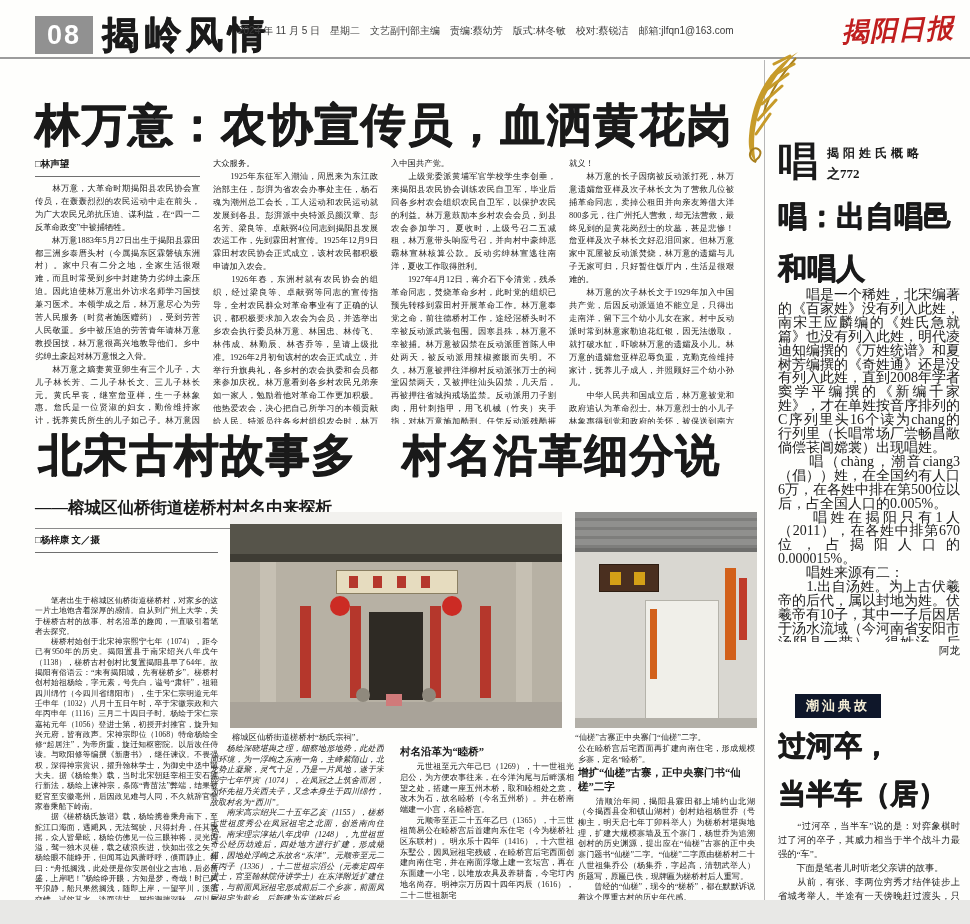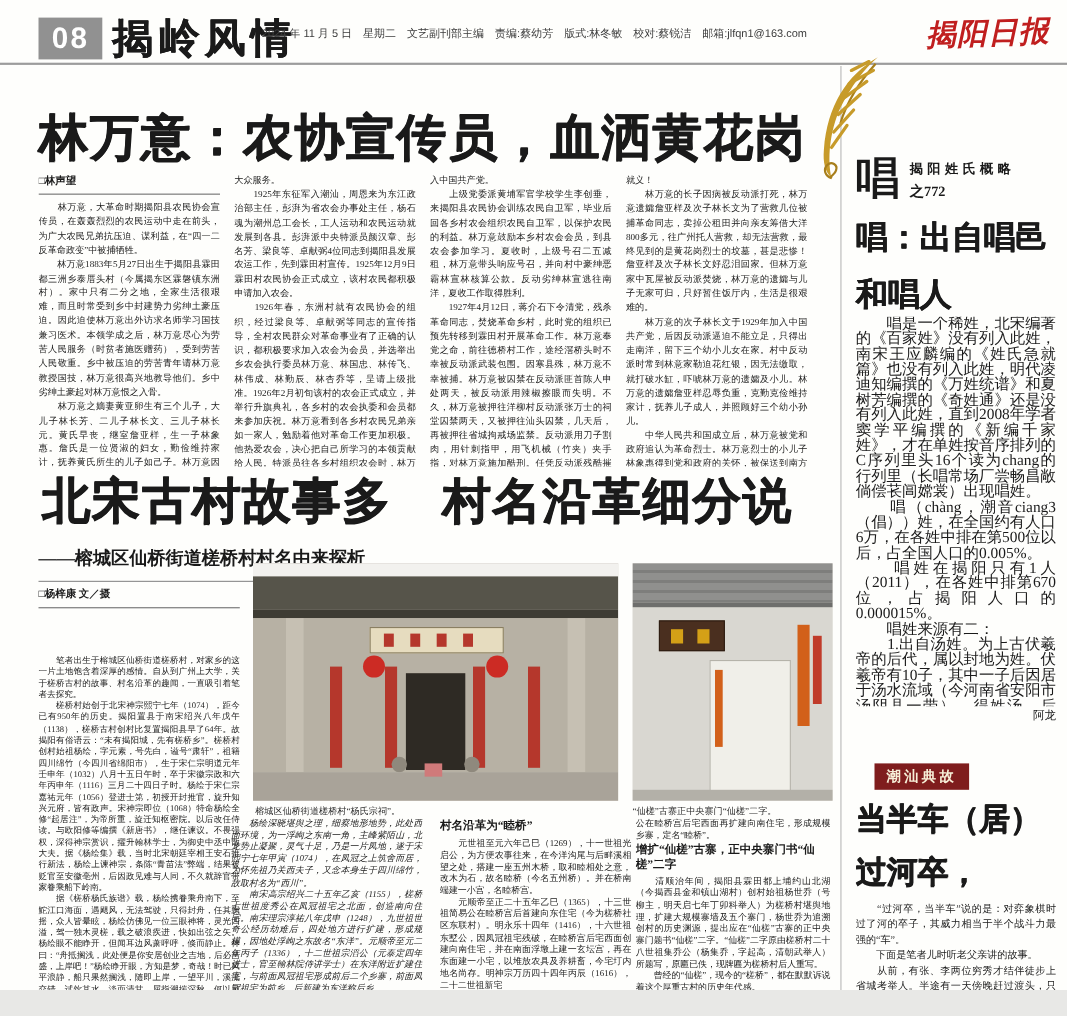--- a/index.html
+++ b/index.html
@@ -52,21 +52,21 @@
   
   .sb{left:778px;width:182px;}
   .feather{left:736px;top:50px;width:72px;height:118px;}
   .xingRow{top:142px;display:flex;gap:9px;align-items:flex-start;}
   .xingChar{font-size:40px;font-weight:900;line-height:1;}
   .xingLabel{font-size:12px;font-weight:900;letter-spacing:4px;margin-top:3px;white-space:nowrap;}
   .xingNo{font-size:13px;font-weight:bold;margin-top:3px;}
   .sbH{top:190px;font-size:29px;line-height:52px;white-space:nowrap;}
   .sbody{top:288px;height:354px;font-size:14px;line-height:13.9px;overflow:hidden;}
   .sig{top:644px;width:182px;text-align:right;font-size:10.5px;}
-  .dgTag{left:795px;top:694px;background:#7f1d1d;color:#f7f0d8;font-size:13px;font-weight:bold;
+  .dgTag{left:795px;top:694px;background:#0f172a;color:#f7f0d8;font-size:13px;font-weight:bold;
          letter-spacing:3px;padding:3px 11px;}
   .dgH{top:722px;font-size:28px;line-height:48px;white-space:nowrap;}
   .dgBody{top:820px;height:104px;font-size:9.2px;line-height:13.9px;overflow:hidden;}
 </style>
 </head>
 <body>
 
 <div class="page">
 
   <div class="abs pageno">08</div>
@@ -209,22 +209,22 @@
       <p class="para">　　唱姓在揭阳只有1人（2011），在各姓中排第670位，占揭阳人口的0.000015%。</p>
       <p class="para">　　唱姓来源有二：</p>
       <p class="para">　　1.出自汤姓。为上古伏羲帝的后代，属以封地为姓。伏羲帝有10子，其中一子后因居于汤水流域（今河南省安阳市汤阴县一带），得姓汤。后来，汤氏后裔被封于唱邑（治所在今山东省潍坊昌邑市），以封地为氏，称唱氏。</p>
       <p class="para">　　2.出自子姓，为商代宫廷内唱人的后代，属以职业为姓。商代，宫廷里有专门为商王唱歌取乐者，其中，领唱之人称为唱人。据《集韵》载：“唱，发歌也。”有唱人后代，以组织为氏，称唱氏。</p>
       <p class="para">　　今唱姓主要分布于辽宁、吉林、黑龙江和内蒙古等地，4省区唱姓人口约占全国唱姓总人口的75%。</p>
     </div>
   <div class="abs sb sig">阿龙</div>
 
   <div class="abs dgTag">潮汕典故</div>
   <div class="abs sb dgH brush">
+    <div>过河卒，</div>
     <div>当半车（居）</div>
-    <div>过河卒，</div>
   </div>
   <div class="abs sb dgBody colbody">
       <p class="para">　　“过河卒，当半车”说的是：对弈象棋时过了河的卒子，其威力相当于半个战斗力最强的“车”。</p>
       <p class="para">　　下面是笔者儿时听老父亲讲的故事。</p>
       <p class="para">　　从前，有张、李两位穷秀才结伴徒步上省城考举人。半途有一天傍晚赶过渡头，只得在路旁的一座伯爷宫里暂住一晚。两人睡前商量：不知此去前程如何，何不求伯爷指点迷津。于是一齐跪倒，求伯爷当晚赐梦，告知这次趁考是否得中。次日醒来互相交流，述说</p>
     </div>
 
   <div class="abs botstrip"></div>
 </div>
 

